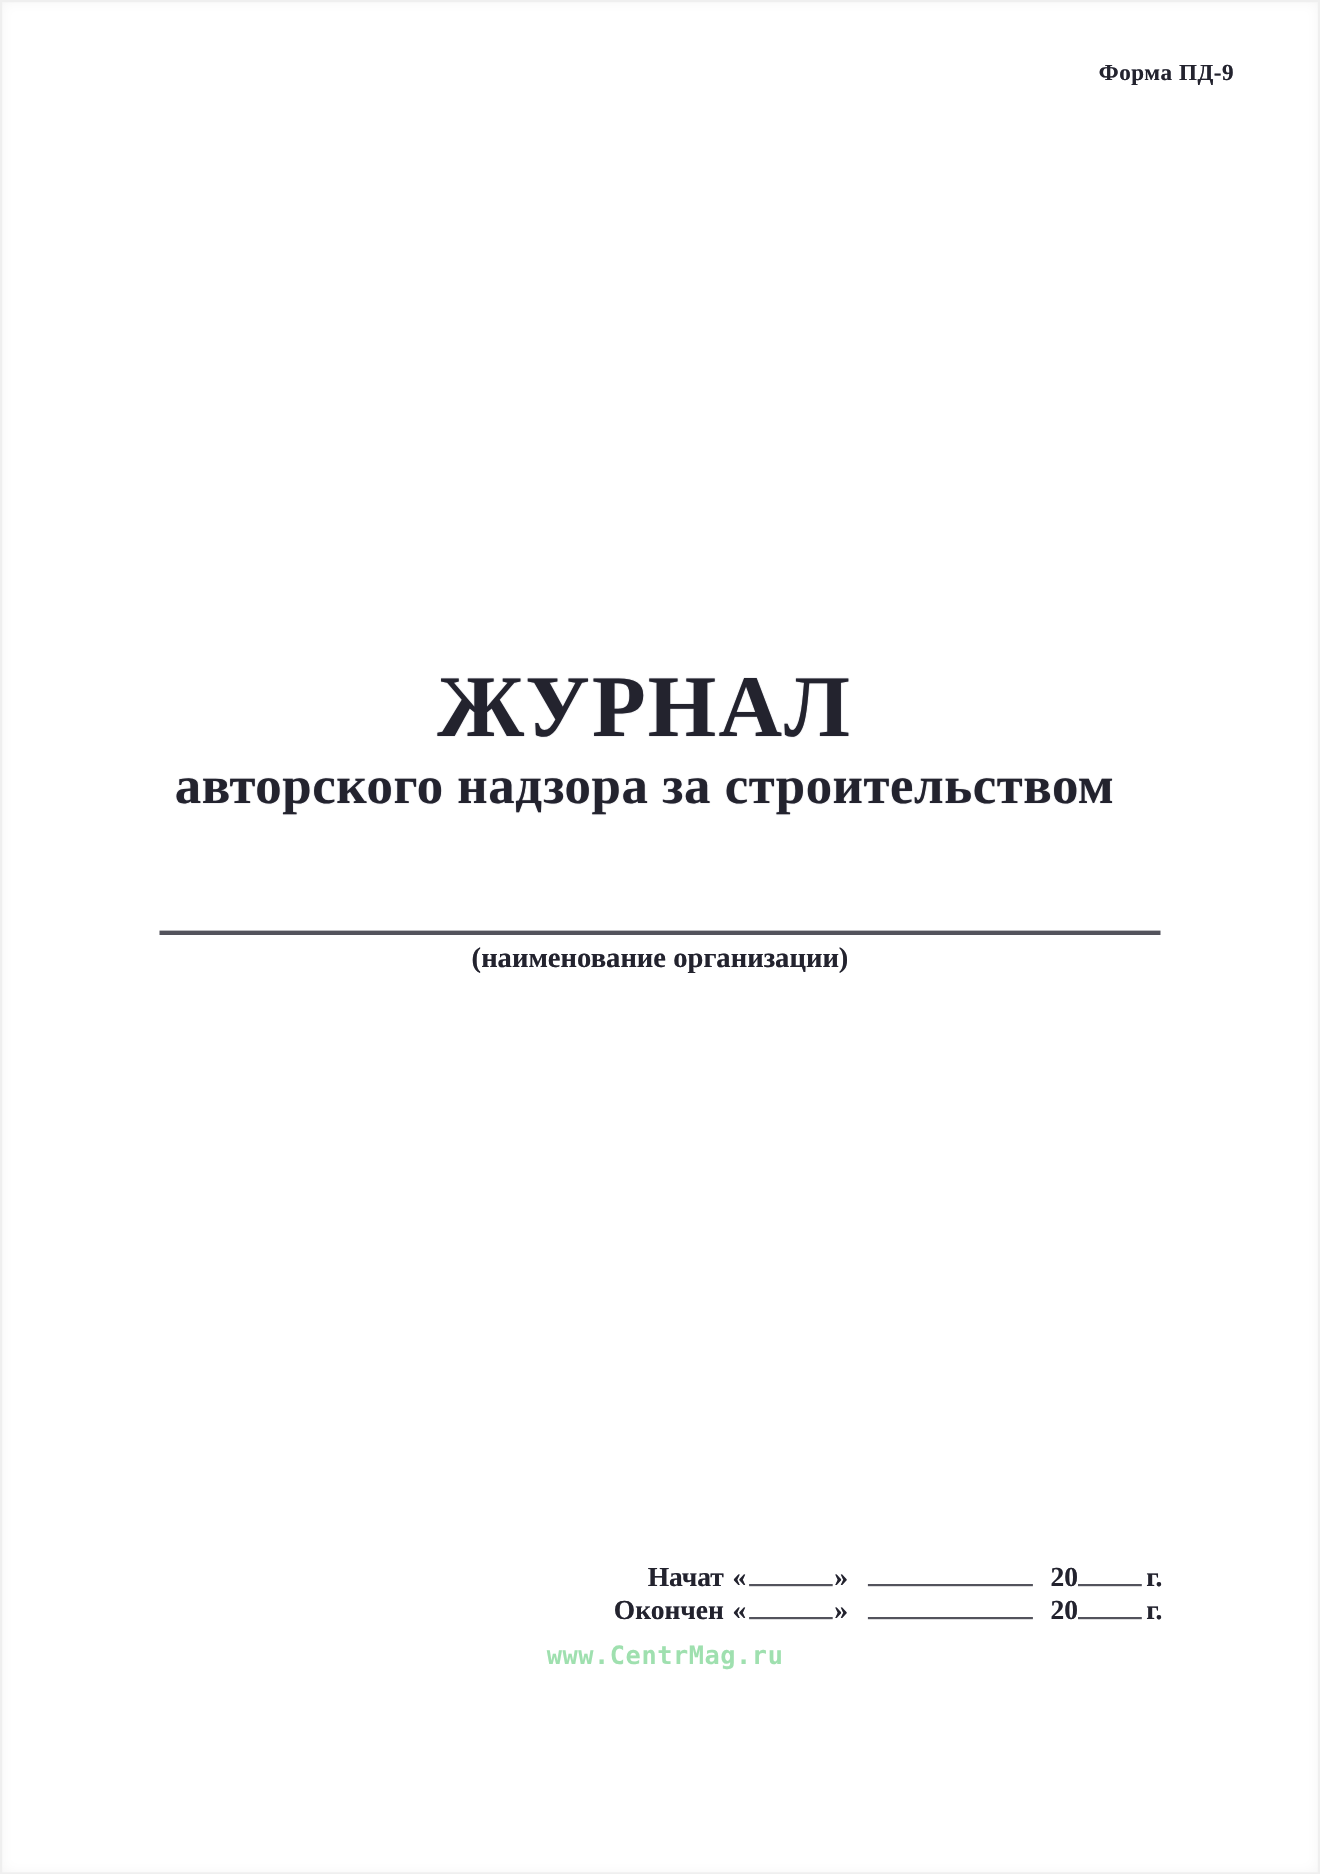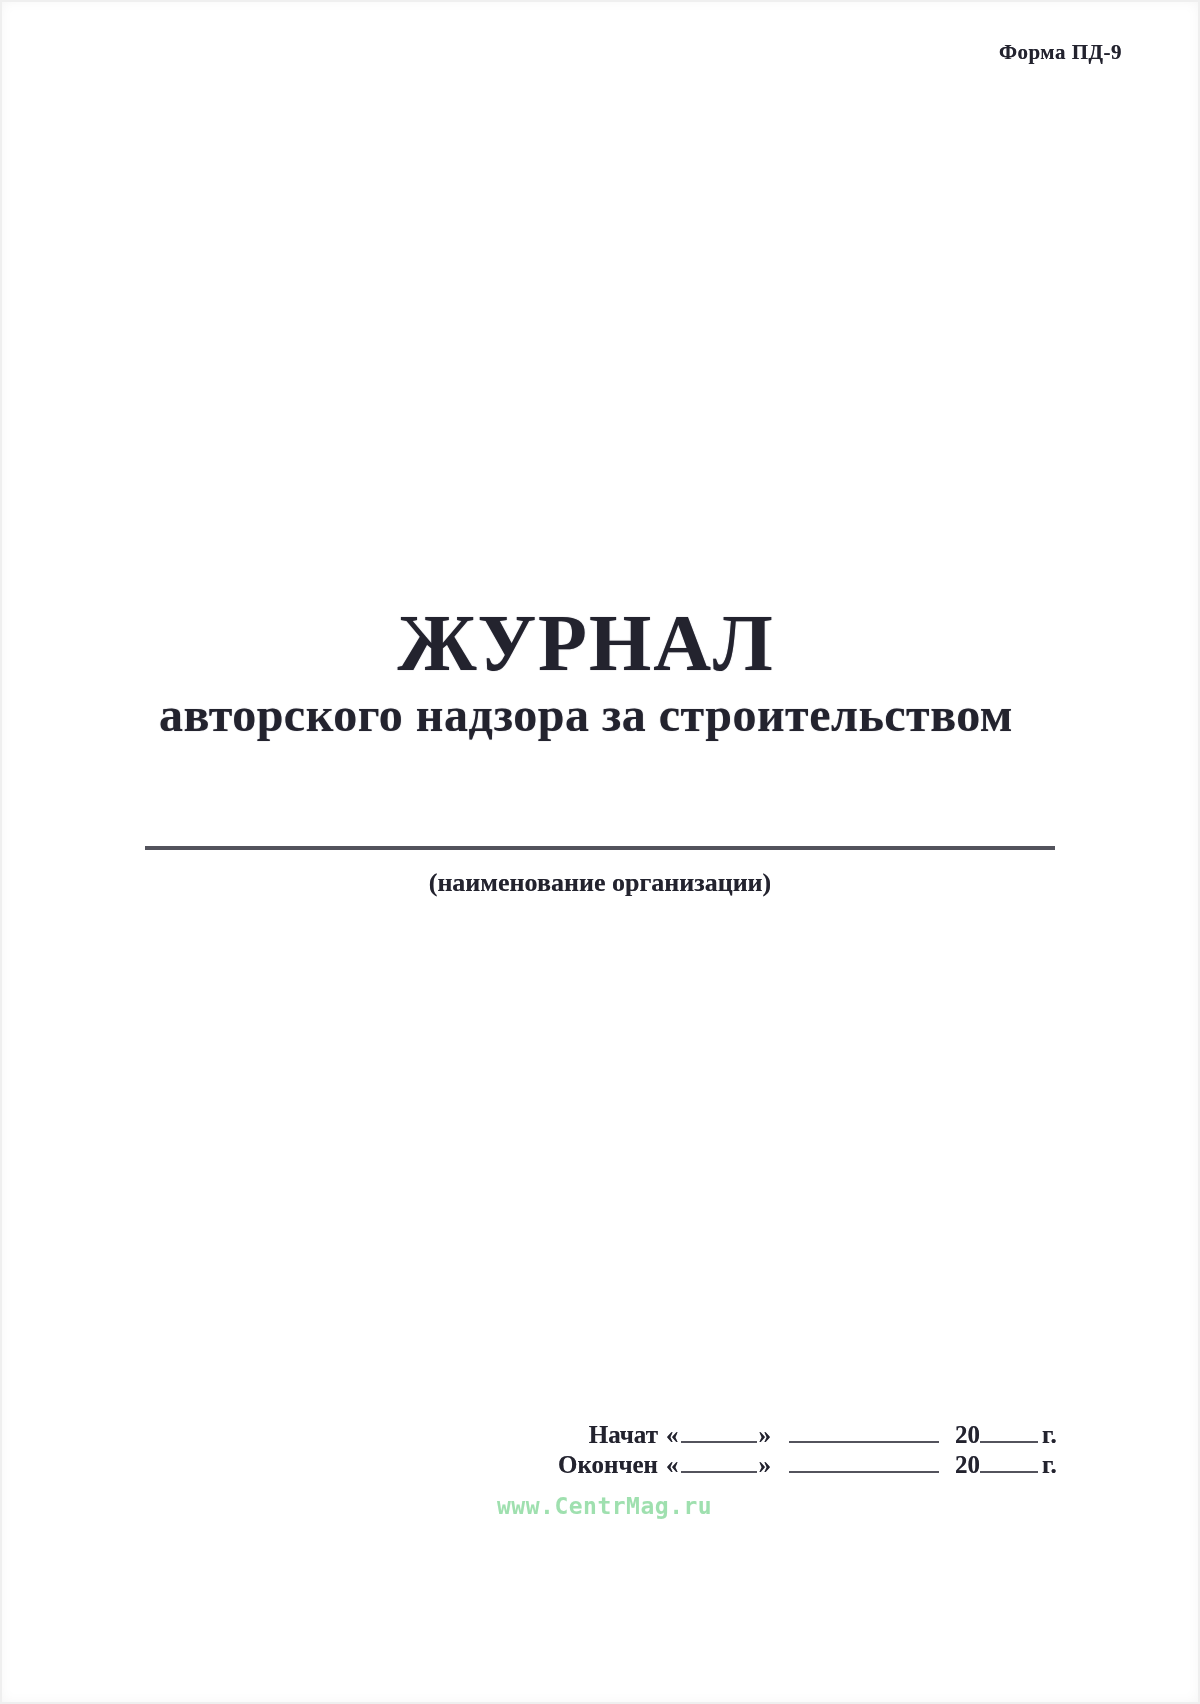--- a/index.html
+++ b/index.html
@@ -16,21 +16,21 @@
     overflow:hidden;
   }
   .page{
     position:relative;
     width:1200px;height:1704px;
     background:#fff;
     box-shadow:inset 0 0 0 2px #efefef, inset 0 0 14px rgba(0,0,0,0.05);
   }
   .form-code{
     position:absolute;
-    top:40px;right:78px;
+    top:54px;right:78px;
     font-size:21px;
     font-weight:bold;
     letter-spacing:.5px;
     text-shadow:0 0 .6px rgba(25,25,50,.55);
   }
   .title-block{
     position:absolute;
     top:603px;left:0;
     width:1200px;
     text-align:center;
@@ -56,21 +56,21 @@
     position:absolute;
     top:846px;left:145px;
     width:910px;
   }
   .org-rule{
     width:100%;
     border-top:4px solid var(--rule);
     height:0;
   }
   .org-caption{
-    margin-top:18px;
+    margin-top:6px;
     text-align:center;
     font-size:26px;
     font-weight:600;
     text-shadow:0 0 .6px rgba(25,25,50,.5);
   }
   .dates-block{
     position:absolute;
     top:1420px;left:470px;
     width:600px;
     display:flex;

